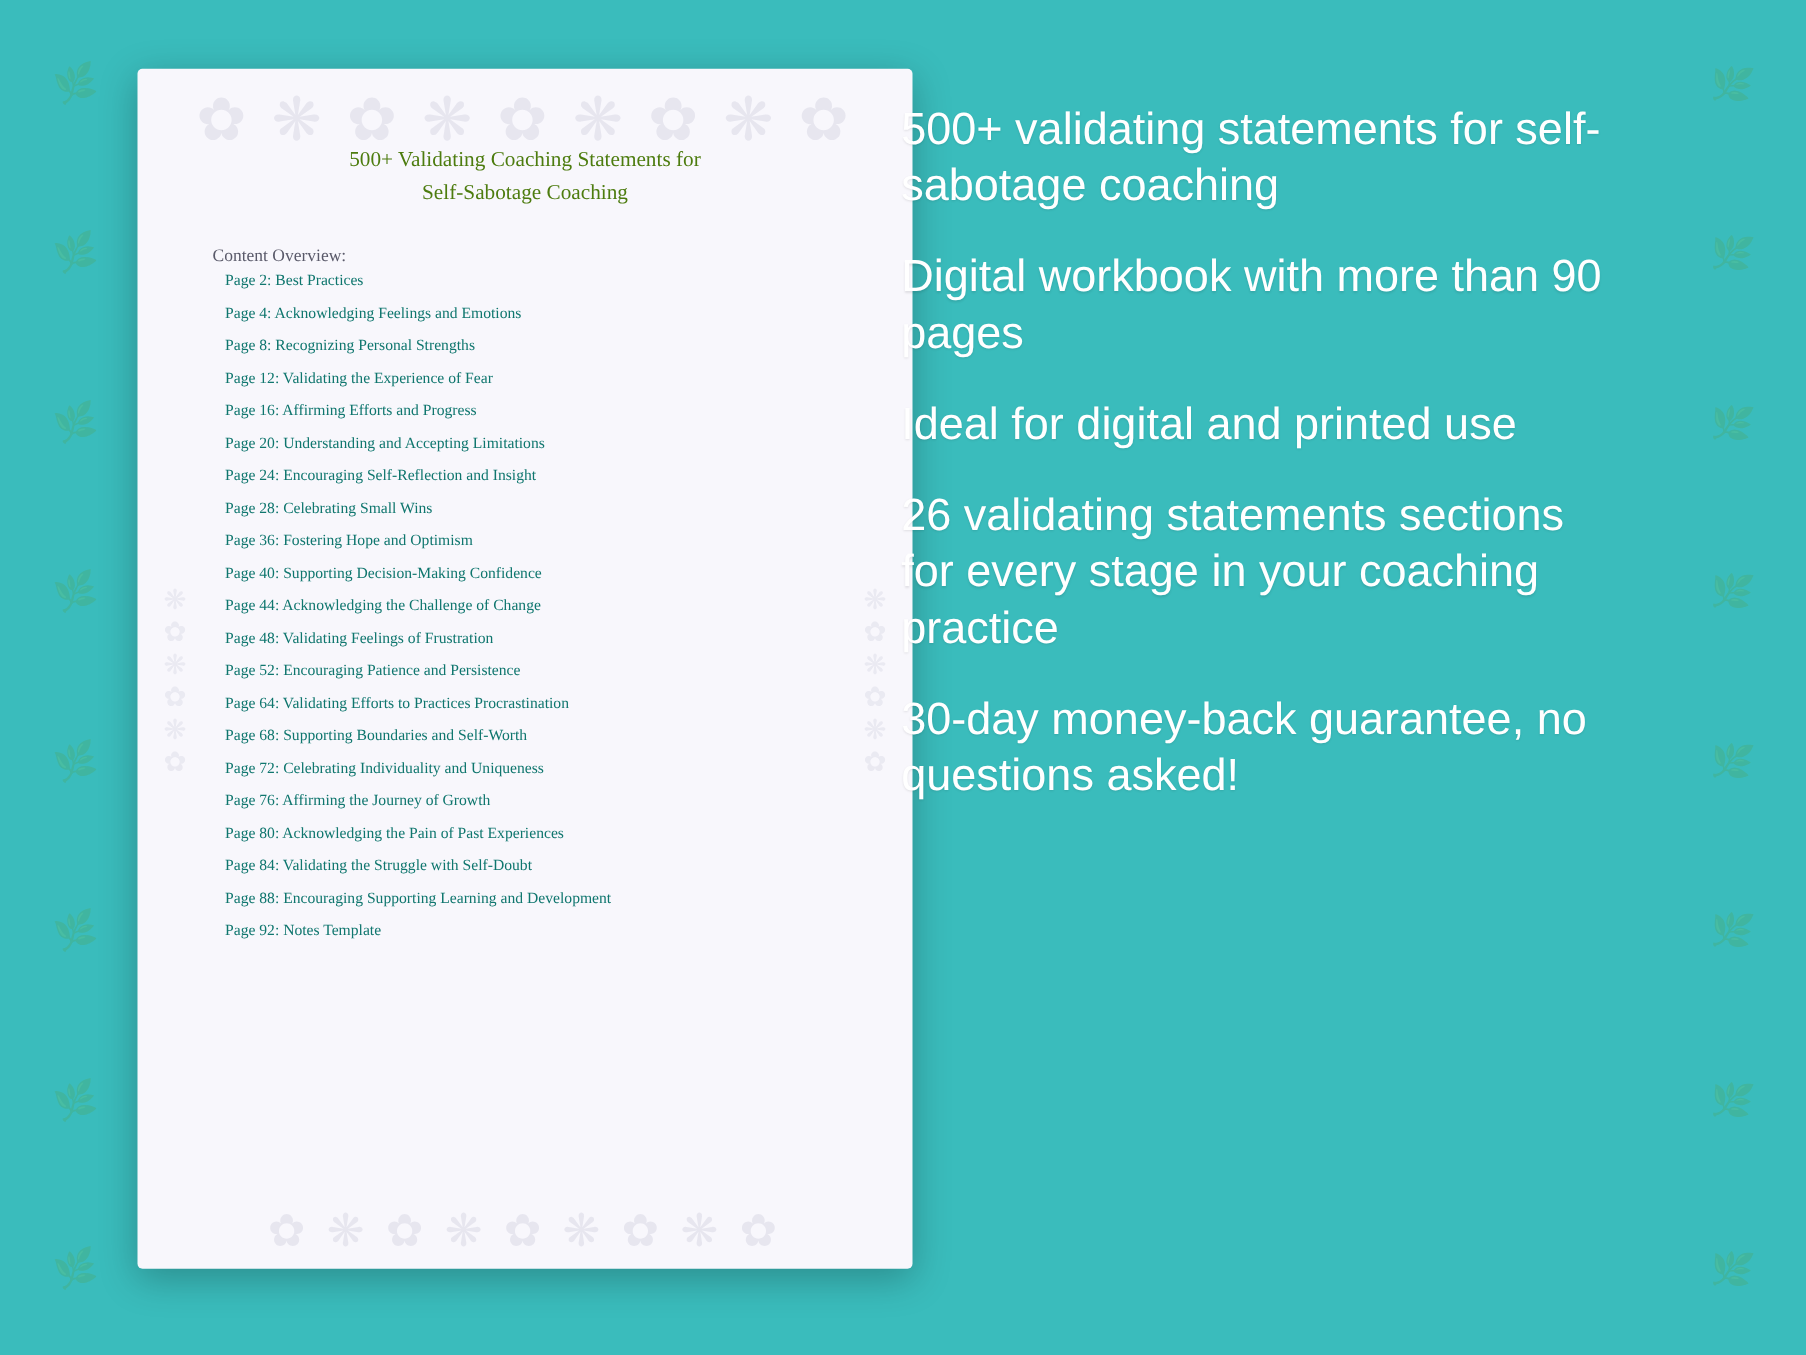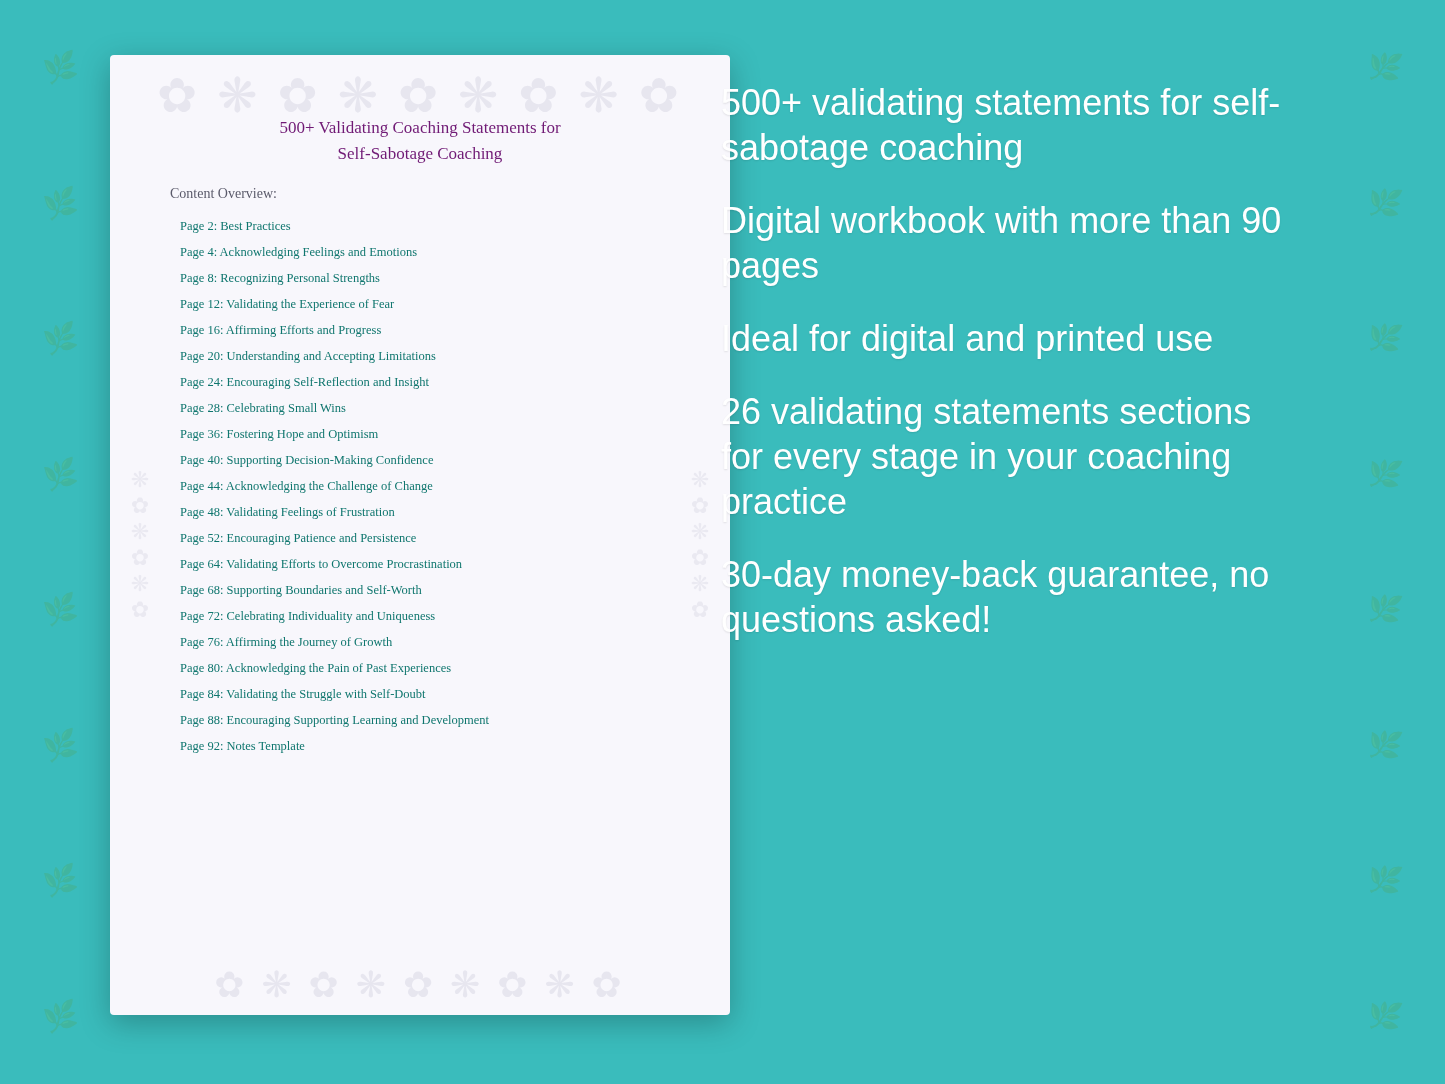--- a/index.html
+++ b/index.html
@@ -126,31 +126,30 @@
     .doc-content {
       position: relative;
       z-index: 3;
       width: 100%;
       padding-top: 20px;
     }
 
     .doc-title {
       text-align: center;
       font-size: 17px;
-      color: #701a75;
+      color: #4d7c0f;
       font-weight: normal;
       line-height: 1.5;
-      margin-bottom: 20px;
+      margin-bottom: 32px;
       font-family: 'Georgia', serif;
     }
 
     .doc-section-label {
       font-size: 14px;
       color: #5a5a6a;
-      margin-bottom: 14px;
       font-family: 'Georgia', serif;
     }
 
     .toc-item {
       font-size: 12.5px;
       color: #0f766e;
       margin-bottom: 6px;
       padding-left: 10px;
       font-family: 'Georgia', serif;
       line-height: 1.6;
@@ -247,21 +246,21 @@
         <div class="toc-item">Page 12:  Validating the Experience of Fear</div>
         <div class="toc-item">Page 16:  Affirming Efforts and Progress</div>
         <div class="toc-item">Page 20:  Understanding and Accepting Limitations</div>
         <div class="toc-item">Page 24:  Encouraging Self-Reflection and Insight</div>
         <div class="toc-item">Page 28:  Celebrating Small Wins</div>
         <div class="toc-item">Page 36:  Fostering Hope and Optimism</div>
         <div class="toc-item">Page 40:  Supporting Decision-Making Confidence</div>
         <div class="toc-item">Page 44:  Acknowledging the Challenge of Change</div>
         <div class="toc-item">Page 48:  Validating Feelings of Frustration</div>
         <div class="toc-item">Page 52:  Encouraging Patience and Persistence</div>
-        <div class="toc-item">Page 64:  Validating Efforts to Overcome Procrastination</div>
+        <div class="toc-item">Page 64:  Validating Efforts to Practices Procrastination</div>
         <div class="toc-item">Page 68:  Supporting Boundaries and Self-Worth</div>
         <div class="toc-item">Page 72:  Celebrating Individuality and Uniqueness</div>
         <div class="toc-item">Page 76:  Affirming the Journey of Growth</div>
         <div class="toc-item">Page 80:  Acknowledging the Pain of Past Experiences</div>
         <div class="toc-item">Page 84:  Validating the Struggle with Self-Doubt</div>
         <div class="toc-item">Page 88:  Encouraging Supporting Learning and Development</div>
         <div class="toc-item">Page 92:  Notes Template</div>
       </div>
   </div>
 </div>

